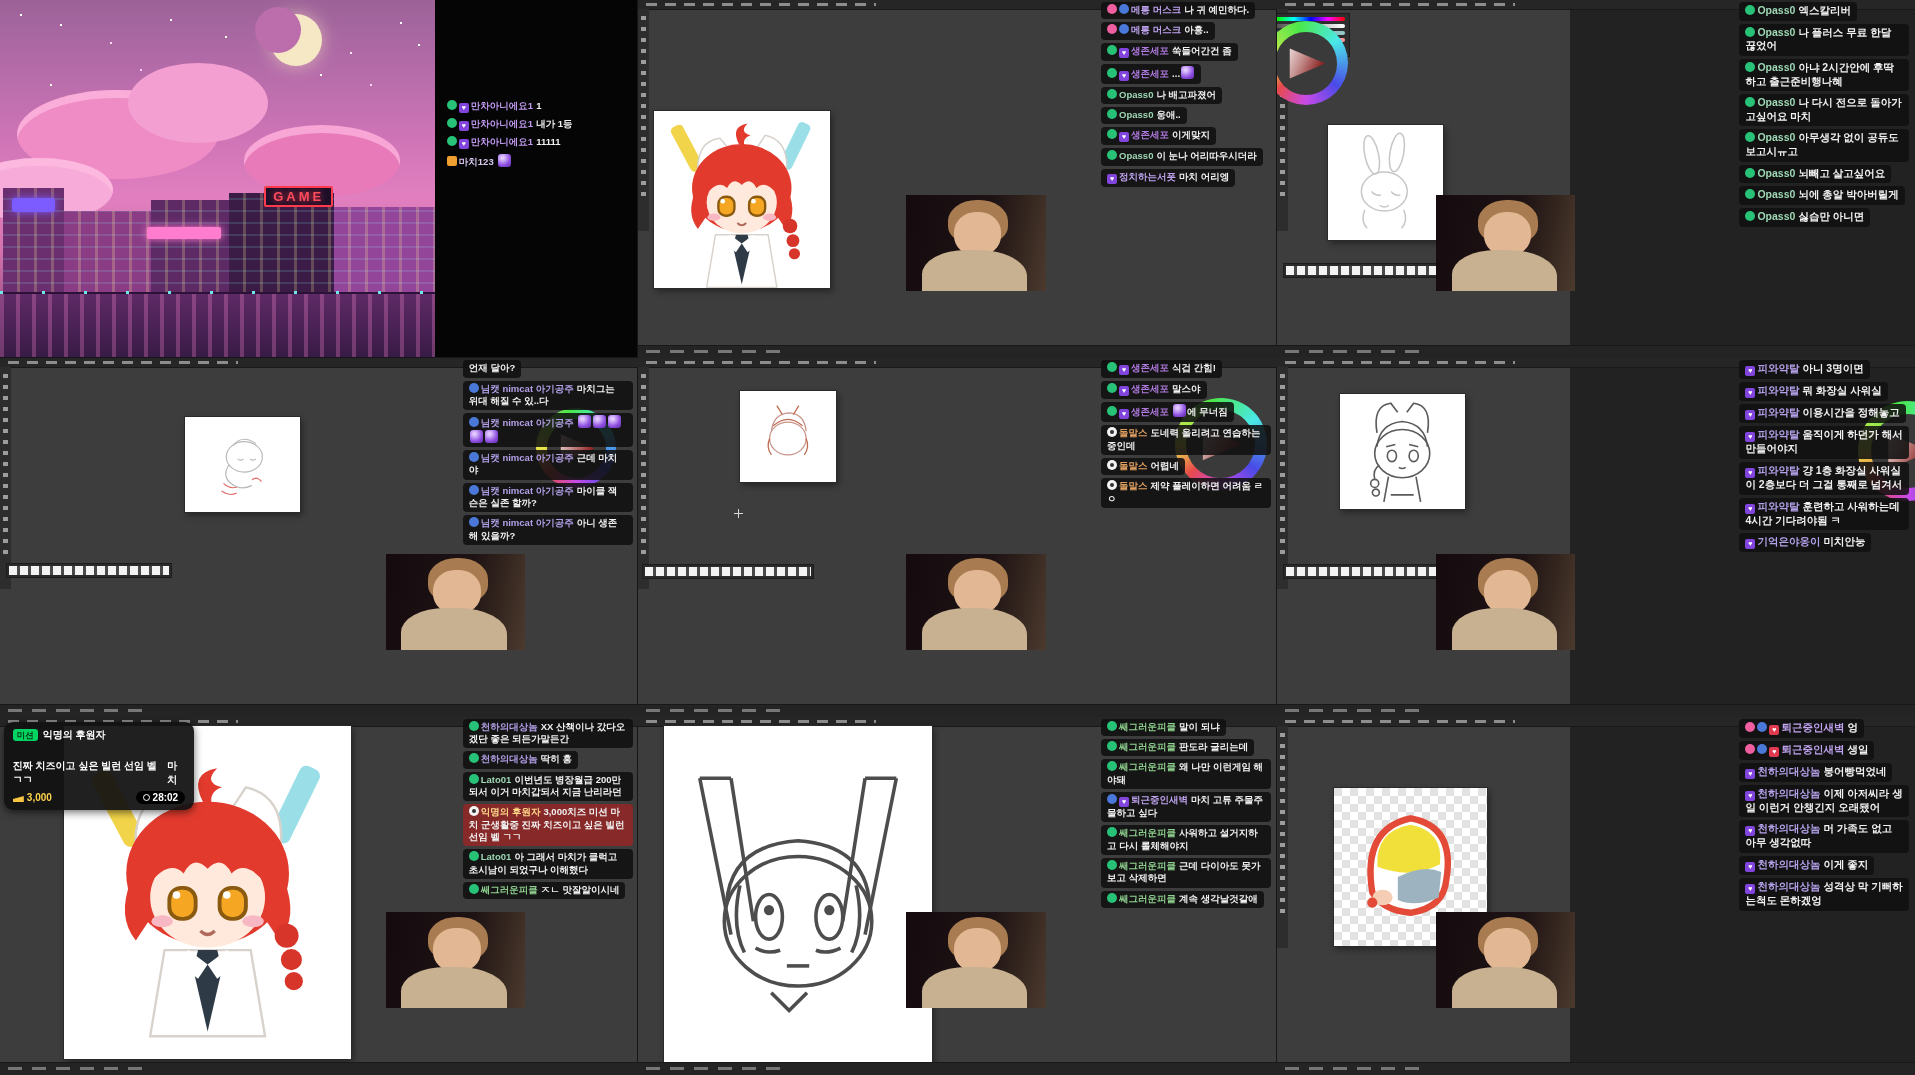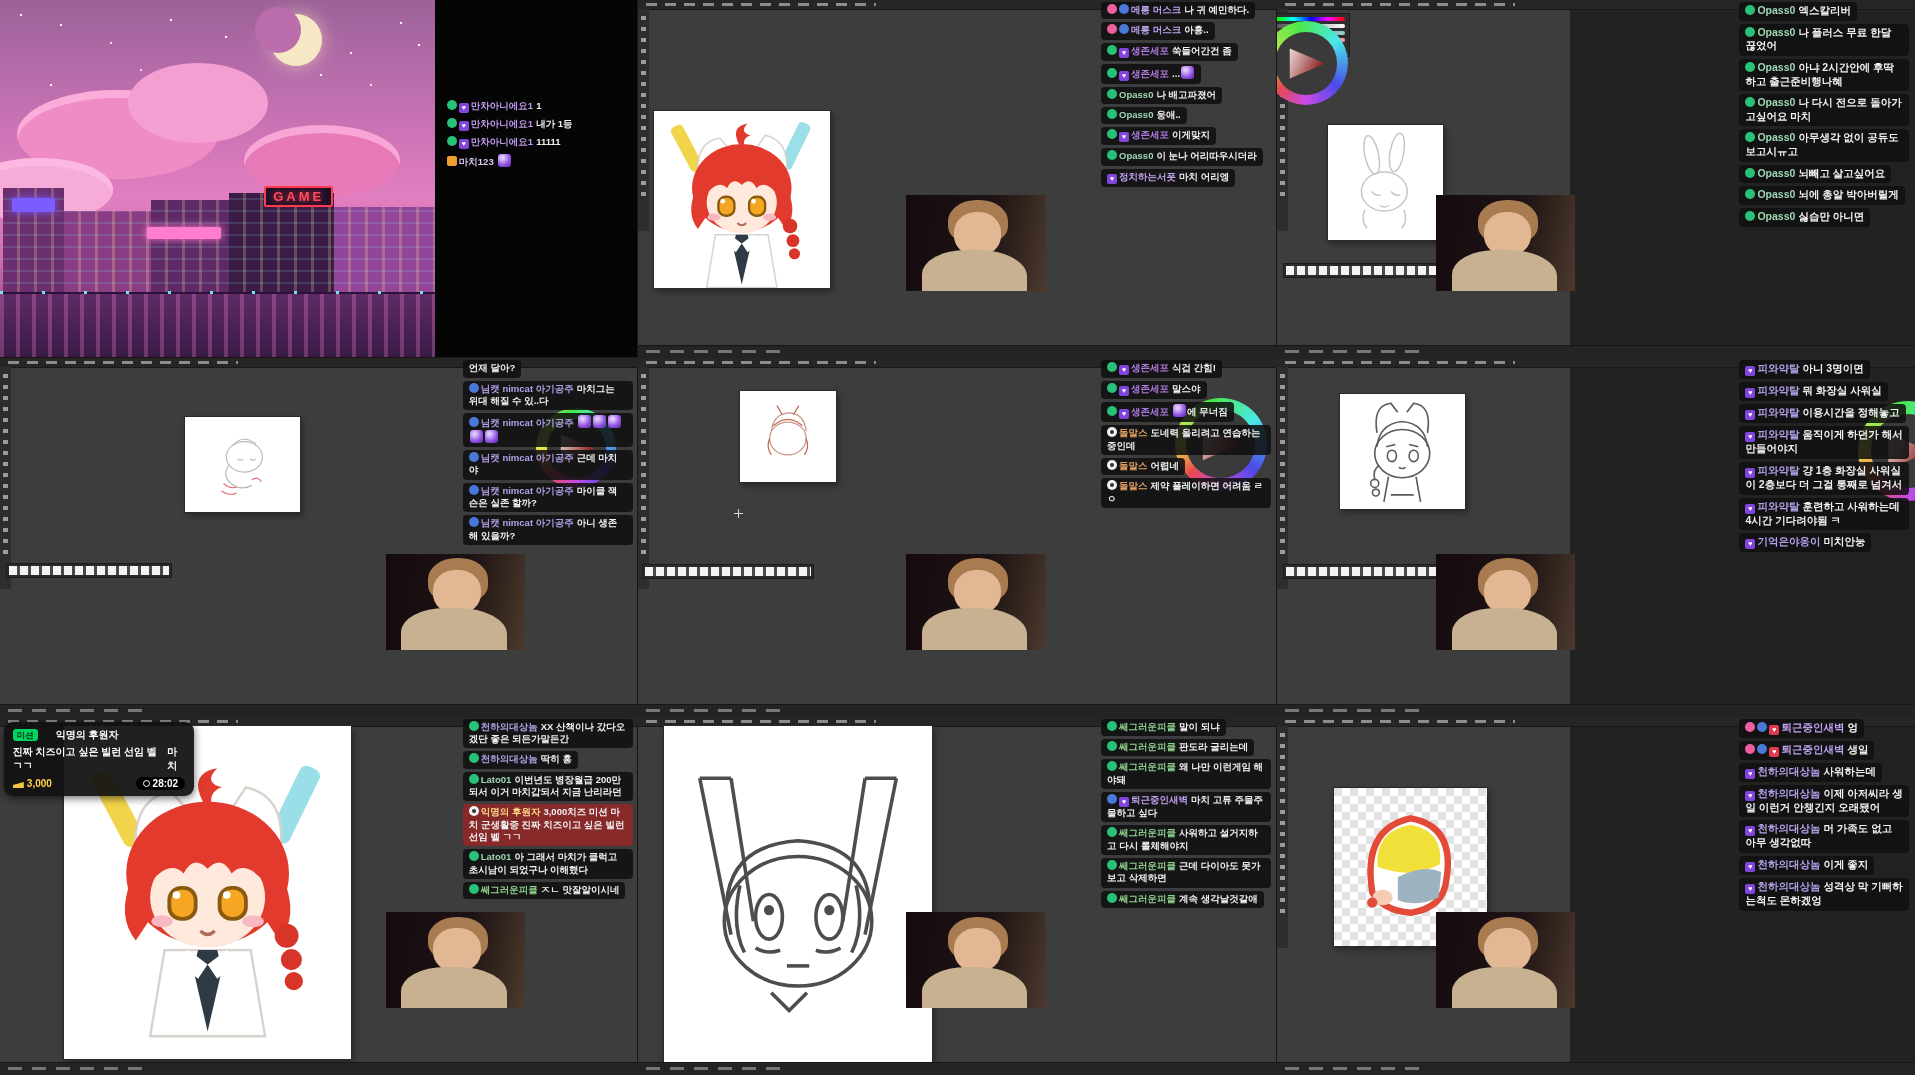--- a/index.html
+++ b/index.html
@@ -87,21 +87,21 @@
   .game-sign{position:absolute;left:60%;top:6%;background:#1d0f28;border:2px solid #ff3b4d;color:#ff4d5e;
     font-weight:800;font-size:13px;letter-spacing:3px;text-shadow:0 0 7px #ff3b4d;padding:1px 7px;z-index:3;border-radius:2px;}
   .water{position:absolute;left:0;bottom:0;width:100%;height:18%;background:linear-gradient(180deg,#5e2a66,#381a46);border-top:2px solid #2c1238;}
   .water::after{content:"";position:absolute;inset:0;opacity:.55;
     background:repeating-linear-gradient(90deg,rgba(255,140,210,.5) 0 4px,transparent 4px 16px);}
   .lamps{position:absolute;left:0;bottom:18%;width:100%;height:3px;z-index:3;
     background:repeating-linear-gradient(90deg,#6ee8e8 0 3px,transparent 3px 42px);}
   
   .don{position:absolute;left:0.6%;top:1.6%;width:27%;background:rgba(18,18,18,.94);border-radius:9px;
     padding:6px 9px;z-index:7;color:#fff;font-size:10px;box-shadow:0 2px 8px rgba(0,0,0,.6);}
-  .don .r1{display:flex;align-items:center;gap:18px;margin-bottom:3px;}
+  .don .r1{display:flex;align-items:center;gap:5px;margin-bottom:17px;}
   .pill-badge{background:#00d564;color:#03310f;font-weight:800;border-radius:3px;padding:0 4px;font-size:8.5px;line-height:12px;}
   .don .title{font-weight:800;}
   .don .r2{display:flex;justify-content:space-between;gap:6px;font-weight:700;margin-bottom:4px;}
   .don .r3{display:flex;justify-content:space-between;align-items:center;}
   .cheese{display:inline-block;width:11px;height:9px;background:#f5c542;clip-path:polygon(0 100%,100% 100%,100% 30%,0 62%);margin-right:3px;vertical-align:-1px;}
   .amount{color:#ffd34d;font-weight:800;}
   .timer{background:#000;border-radius:9px;padding:1px 7px;font-weight:700;display:inline-flex;align-items:center;gap:3px;}
   .clockdot{display:inline-block;width:7px;height:7px;border:1px solid #fff;border-radius:50%;box-sizing:border-box;}
   
   .f2 .canvas{left:2.5%;top:31%;width:27.5%;height:49.5%;}
@@ -486,21 +486,21 @@
     </div>
     <div class="cam">
         <div class="hair"></div>
         <div class="face"></div>
         <div class="bod"></div>
       </div>
     <div class="chat">
 
     <div class="msg"><span class="badges"><span class="badge b-pink"></span><span class="badge b-blue"></span><span class="badge b-redheart"></span></span><span class="user" style="color: rgb(191, 163, 239);">퇴근중인새벽</span><span class="text">엉</span></div>
         <div class="msg"><span class="badges"><span class="badge b-pink"></span><span class="badge b-blue"></span><span class="badge b-redheart"></span></span><span class="user" style="color: rgb(191, 163, 239);">퇴근중인새벽</span><span class="text">생일</span></div>
-        <div class="msg"><span class="badges"><span class="badge b-heart"></span></span><span class="user" style="color: rgb(179, 160, 232);">천하의대상놈</span><span class="text">사워하는데</span></div>
+        <div class="msg"><span class="badges"><span class="badge b-heart"></span></span><span class="user" style="color: rgb(179, 160, 232);">천하의대상놈</span><span class="text">붕어빵먹었네</span></div>
         <div class="msg"><span class="badges"><span class="badge b-heart"></span></span><span class="user" style="color: rgb(179, 160, 232);">천하의대상놈</span><span class="text">이제 아저씨라 생일 이런거 안챙긴지 오래됐어</span></div>
         <div class="msg"><span class="badges"><span class="badge b-heart"></span></span><span class="user" style="color: rgb(179, 160, 232);">천하의대상놈</span><span class="text">머 가족도 없고 아무 생각없따</span></div>
         <div class="msg"><span class="badges"><span class="badge b-heart"></span></span><span class="user" style="color: rgb(179, 160, 232);">천하의대상놈</span><span class="text">이게 좋지</span></div>
         <div class="msg"><span class="badges"><span class="badge b-heart"></span></span><span class="user" style="color: rgb(179, 160, 232);">천하의대상놈</span><span class="text">성격상 막 기뻐하는척도 몬하겠엉</span></div>
       </div>
     <div class="statusbar"></div>
   </div>
 
 </div>
 

